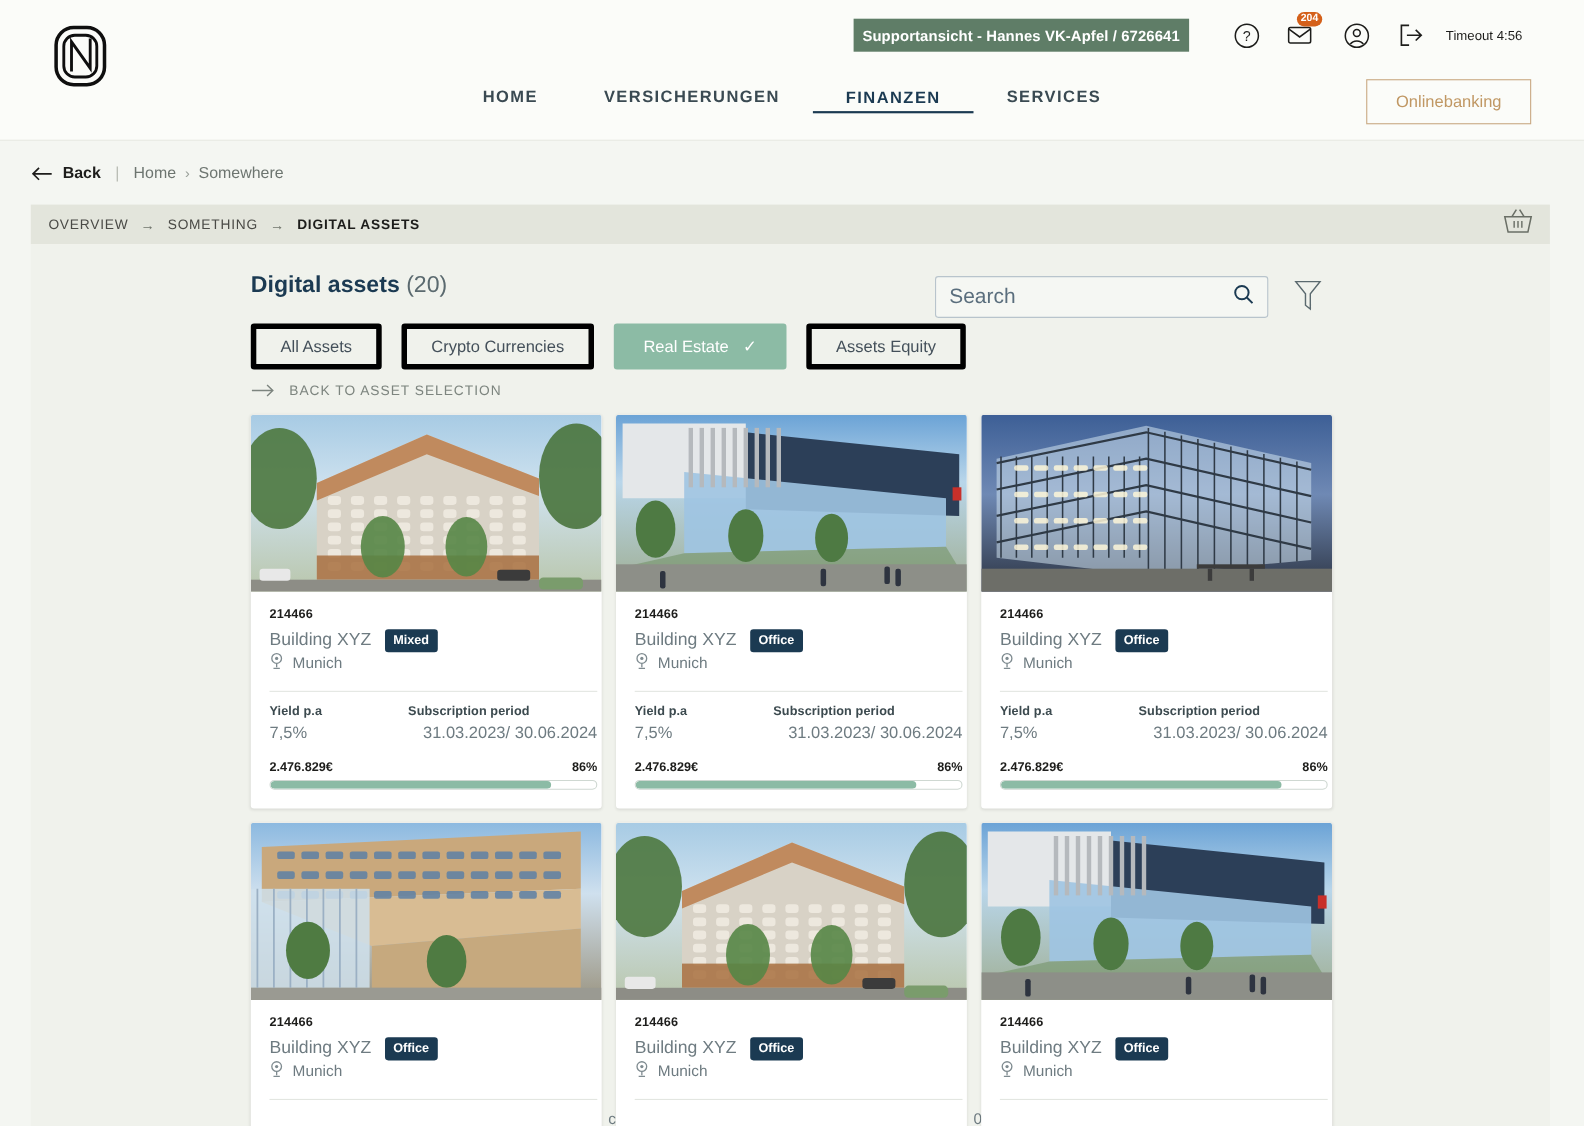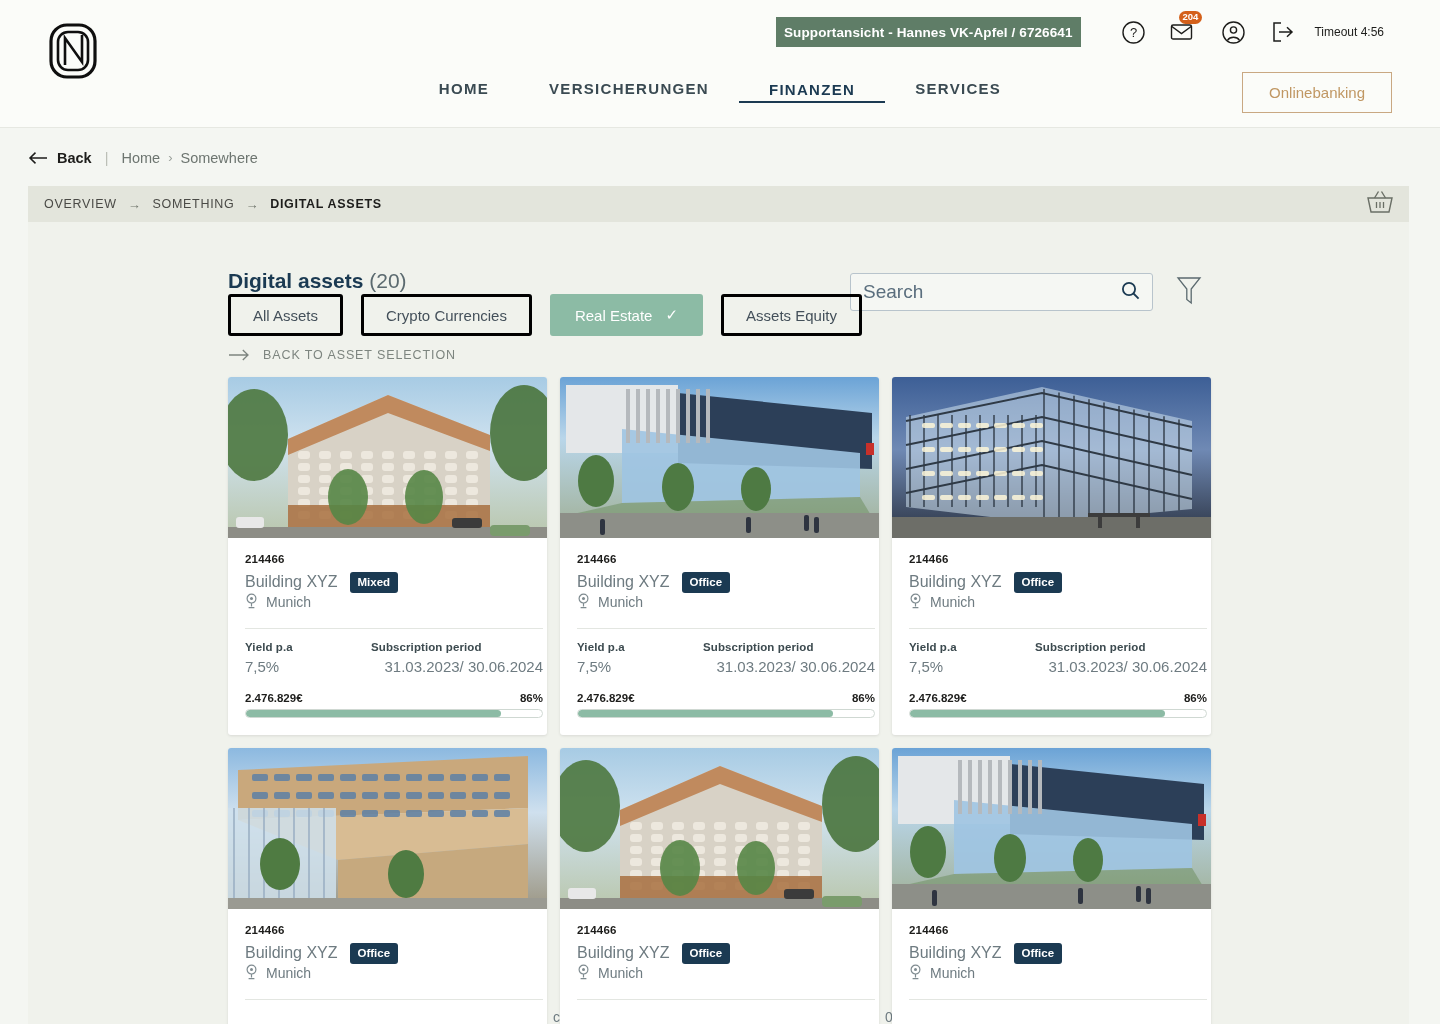--- a/index.html
+++ b/index.html
@@ -86,40 +86,40 @@
   .crumb-arrow { color: #70756c; margin: 0 11px; font-size: 13px; }
 
   
   .panel {
     position: absolute; left: 28px; top: 222px; width: 1381px; height: 802px;
     background: #f0f2ec; overflow: hidden;
   }
   .inner { position: absolute; left: 200px; top: 0; width: 985px; }
 
   .titlerow {
-    position: absolute; left: 0; top: 38px; width: 985px; height: 46px;
+    position: absolute; left: 0; top: 16px; width: 985px; height: 46px;
   }
   .ptitle { font-size: 21px; color: #1b3a52; font-weight: 700; position: absolute; left: 0; top: 9px; }
   .ptitle .count { font-weight: 400; color: #5b6a6f; }
 
   .searchbox {
     position: absolute; left: 622px; top: 13px; width: 303px; height: 38px;
     background: #f5f7f3; border: 1px solid #b8c4cc; border-radius: 3px;
     display: flex; align-items: center; padding: 0 12px;
   }
   .searchbox input {
     flex: 1; border: none; background: transparent; outline: none;
     font-family: "Liberation Sans", sans-serif; font-size: 19px; color: #1b3a52;
   }
   .searchbox input::placeholder { color: #5a6e7d; }
   .filtericon { position: absolute; left: 948px; top: 15px; width: 28px; height: 34px; }
 
   .chips { position: absolute; left: 0; top: 72px; display: flex; align-items: center; gap: 0; }
   .chip {
-    height: 42px; border: 3px solid #000000; background: transparent;
+    height: 42px; border: 5px solid #000000; background: transparent;
     display: flex; align-items: center; justify-content: center;
     font-size: 15px; color: #44505a; padding: 0 22px; margin-right: 18px;
     border-radius: 3px; white-space: nowrap;
   }
   .chip.sel { background: #8cbba5; border-color: #8cbba5; color: #ffffff; gap: 13px; }
   .chip .chk { font-size: 15px; }
 
   .backsel {
     position: absolute; left: 0; top: 126px; display: flex; align-items: center;
     gap: 13px; font-size: 12.5px; letter-spacing: .9px; color: #7d857f;

